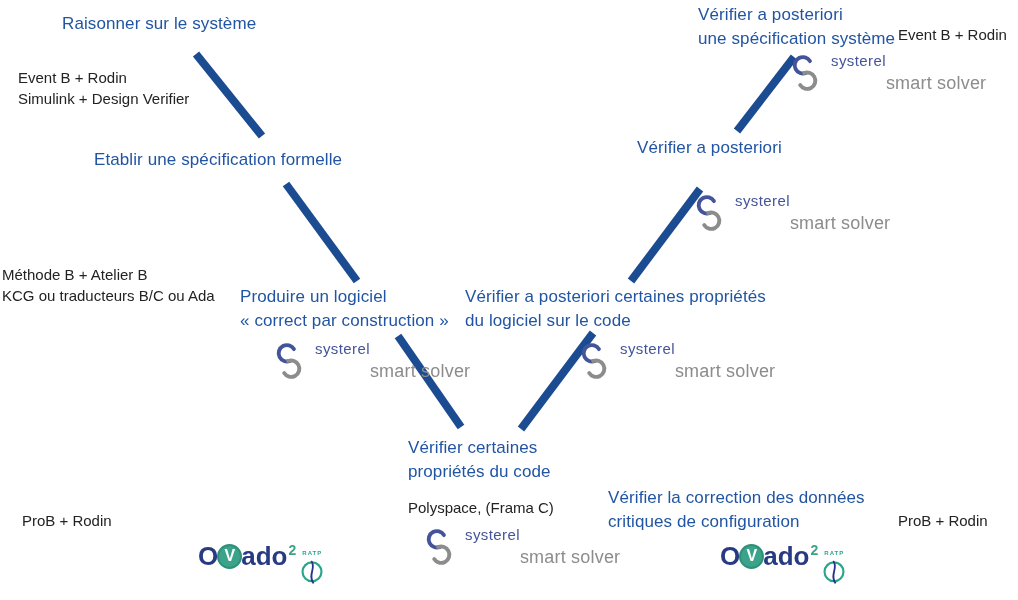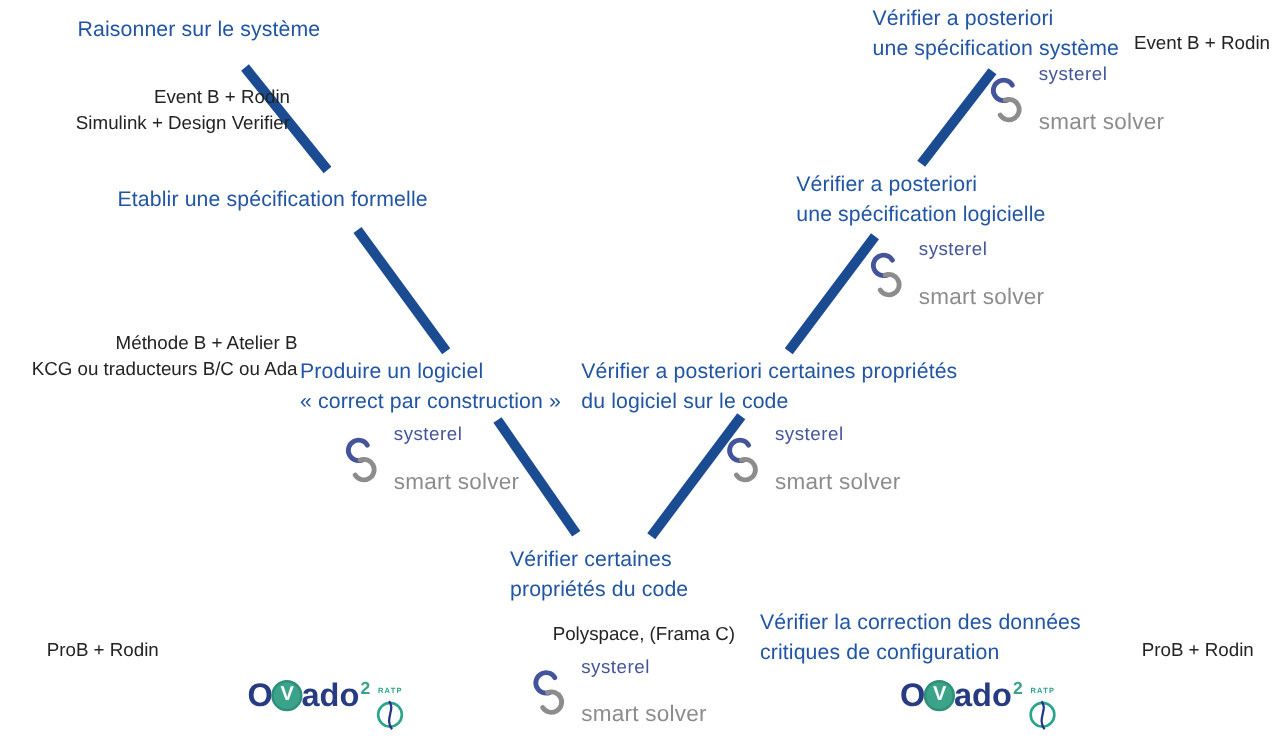--- a/index.html
+++ b/index.html
@@ -6,27 +6,27 @@
   .canvas {
     position:relative; width:1018px; height:600px; background:#ffffff;
     font-family:"Liberation Sans", sans-serif; overflow:hidden;
   }
   .abs { position:absolute; }
   .heading {
     color:#2155A3; font-size:17px; line-height:24px; text-align:left;
     font-weight:400; letter-spacing:0.1px;
   }
   .blacktext {
-    color:#232323; font-size:15px; line-height:21px; text-align:right; font-weight:400;
+    color:#232323; font-size:15px; line-height:21px; text-align:left; font-weight:400;
   }
   .lines-svg { position:absolute; left:0; top:0; pointer-events:none; }
 
   
   .systerel-logo { display:flex; align-items:center; gap:7px; }
-  .syst-text { display:flex; flex-direction:column; justify-content:center; }
+  .syst-text { display:flex; flex-direction:row; justify-content:center; }
   .syst-name { font-size:15px; color:#44549B; line-height:15px; letter-spacing:0.4px; }
   .syst-tag  { font-size:18px; color:#8C8C8C; line-height:20px; letter-spacing:0.2px;margin-top:20px; }
 
   
   .ovado { display:flex; align-items:flex-start; }
   .ovado-text { font-weight:bold; font-size:26px; color:#273B82; display:flex; align-items:center; line-height:30px; }
   .ovado-v {
     width:25px; height:25px; border-radius:50%; background:#3BA389; color:#ffffff;
     font-size:16px; font-weight:bold; display:flex; align-items:center; justify-content:center;
     margin:0 -1px; border:2px solid #2f9079; box-sizing:border-box;
@@ -75,21 +75,20 @@
 
   <div class="abs blacktext" style="left:408px; top:497px; width:180px;">Polyspace, (Frama C)</div>
 
   <div class="abs heading" style="left:465px; top:285px; width:330px;">
     <div>Vérifier a posteriori certaines propriétés</div>
     <div>du logiciel sur le code</div>
   </div>
 
   <div class="abs heading" style="left:637px; top:136px; width:220px;">
     <div>Vérifier a posteriori</div>
-    <div>une spécification logicielle</div>
   </div>
 
   <div class="abs heading" style="left:698px; top:3px; width:205px;">
     <div>Vérifier a posteriori</div>
     <div>une spécification système</div>
   </div>
 
   <div class="abs blacktext" style="left:898px; top:24px; width:118px;">Event B + Rodin</div>
 
 

